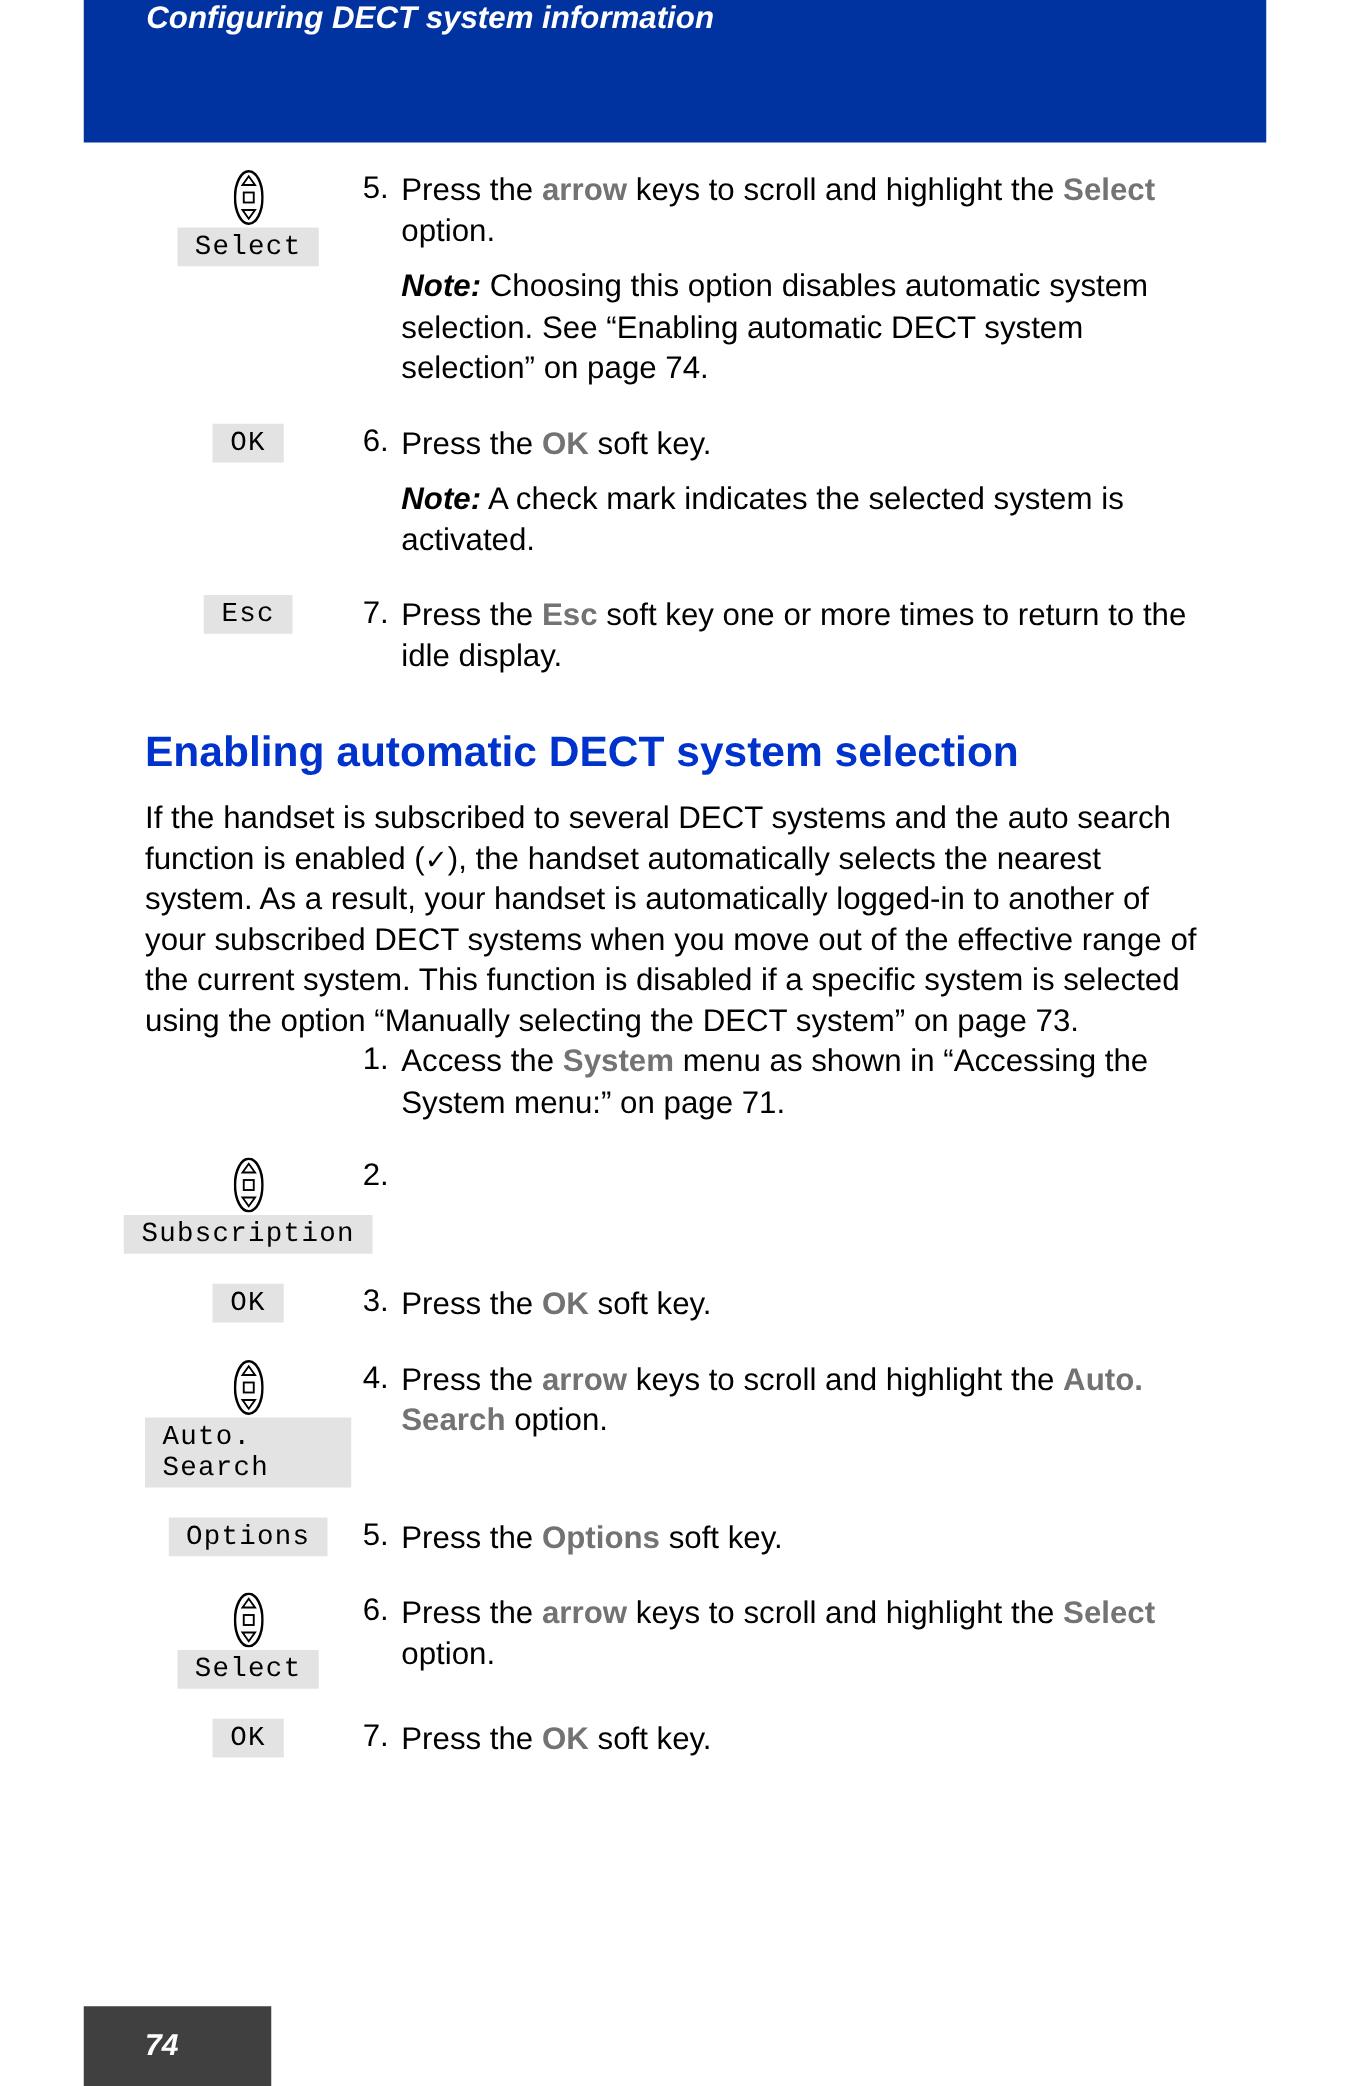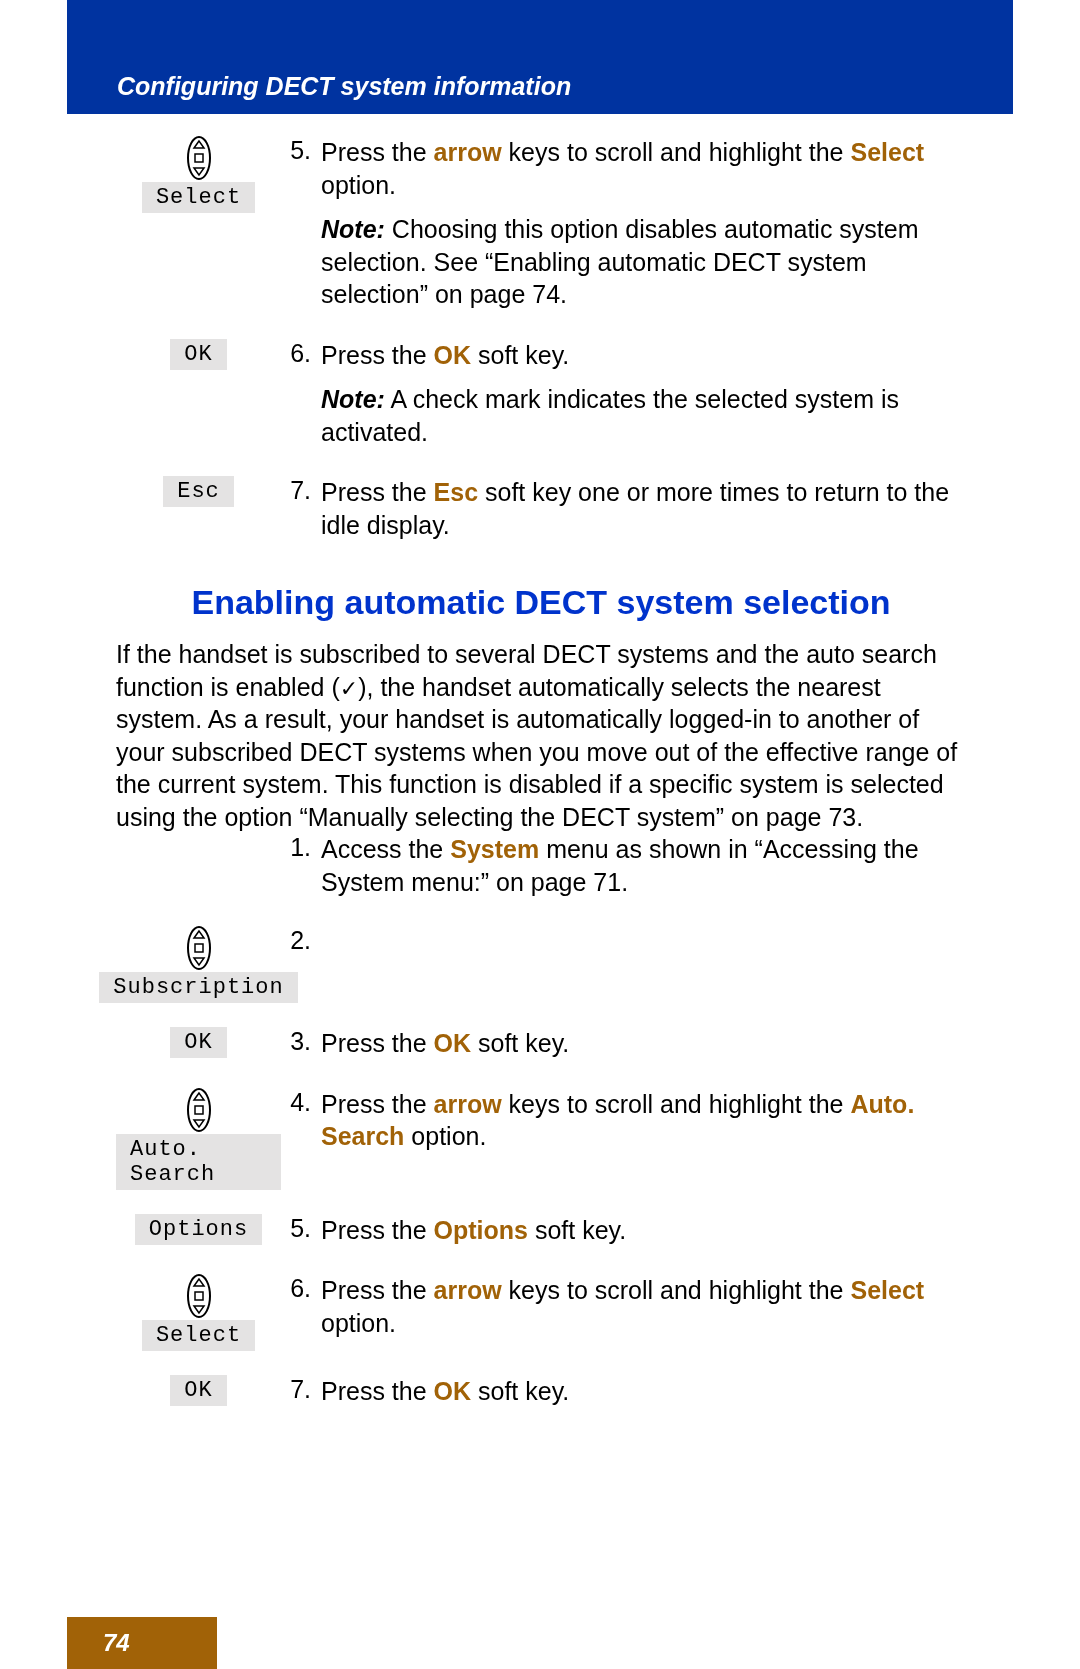--- a/index.html
+++ b/index.html
@@ -11,21 +11,20 @@
     position: relative;
   }
   .header-bar {
     position: absolute;
     top: 0;
     left: 67px;
     width: 946px;
     height: 114px;
     background: #0033a0;
     padding-left: 50px;
-    padding-top: 72px;
   }
   .header-text {
     color: #fff;
     font-weight: bold;
     font-style: italic;
     font-size: 25px;
   }
   .content {
     position: absolute;
     left: 116px;
@@ -53,29 +52,28 @@
     text-align: right;
     padding-right: 10px;
   }
   .text-col {
     flex: 1;
     font-size: 25px;
     color: #000;
     line-height: 1.3;
   }
   .text-col p { margin-bottom: 12px; }
-  .kw { color: #a16207; font-weight: bold; }
+  .kw { color: #737373; font-weight: bold; }
   .note-label { font-weight: bold; font-style: italic; margin-top: 16px; }
   .section-heading {
     color: #0033cc;
     font-weight: bold;
     font-size: 34px;
     margin-top: 30px;
     margin-bottom: 16px;
-    text-align: center;
   }
   .body-para {
     font-size: 25px;
     line-height: 1.3;
   }
   .check { font-size: 22px; }
   
   .lcd-label {
     font-family: "Courier New", monospace;
     background: #e4e3e3;
@@ -88,29 +86,29 @@
   .nav-icon {
     width: 24px;
     height: 44px;
     margin-bottom: 2px;
   }
   .footer-bar {
     position: absolute;
     bottom: 0;
     left: 67px;
     width: 150px;
-    height: 52px;
-    background: #a16207;
+    height: 64px;
+    background: #404040;
     color: #fff;
     font-weight: bold;
     font-style: italic;
     font-size: 24px;
     display: flex;
     align-items: center;
-    padding-left: 36px;
+    padding-left: 49px;
   }
   .icon-block {
     display: flex;
     flex-direction: column;
     align-items: center;
     margin-bottom: 8px;
   }
 </style>
 </head>
 <body>

